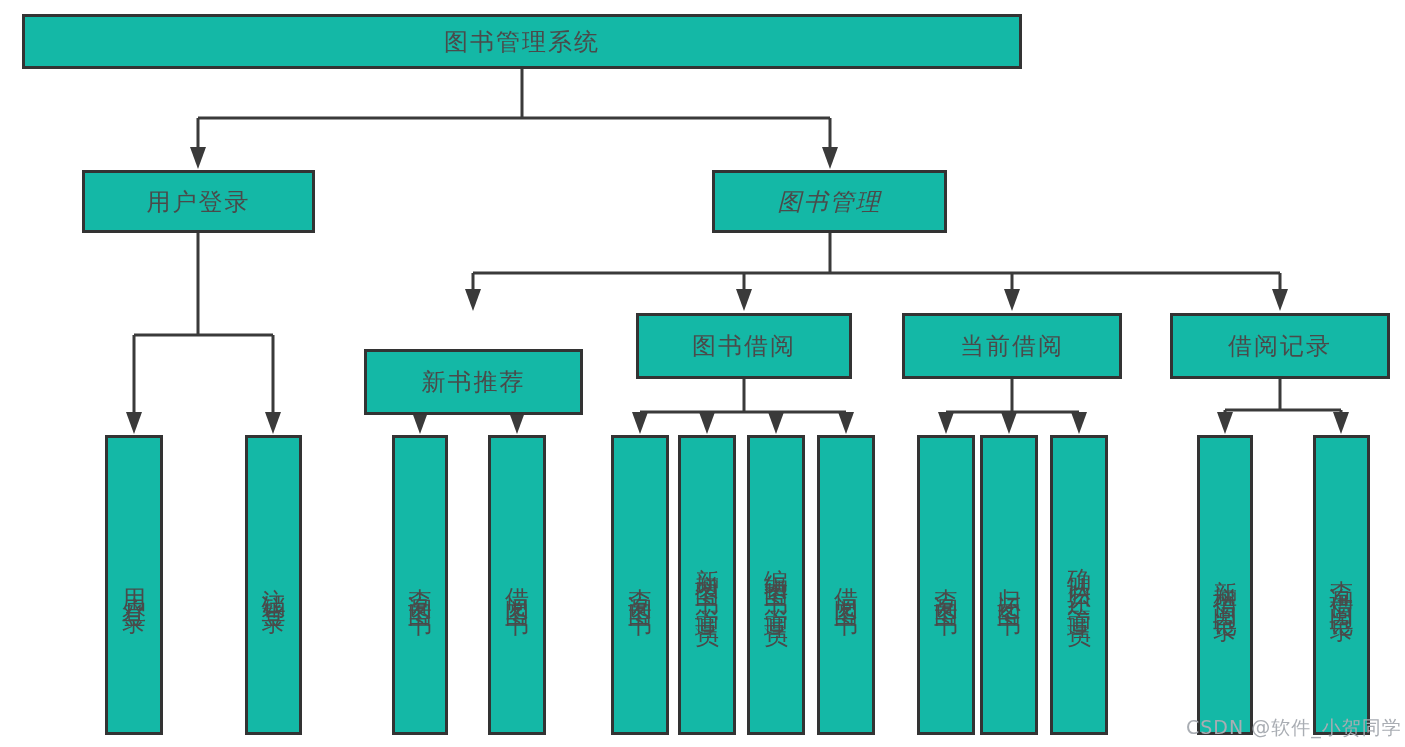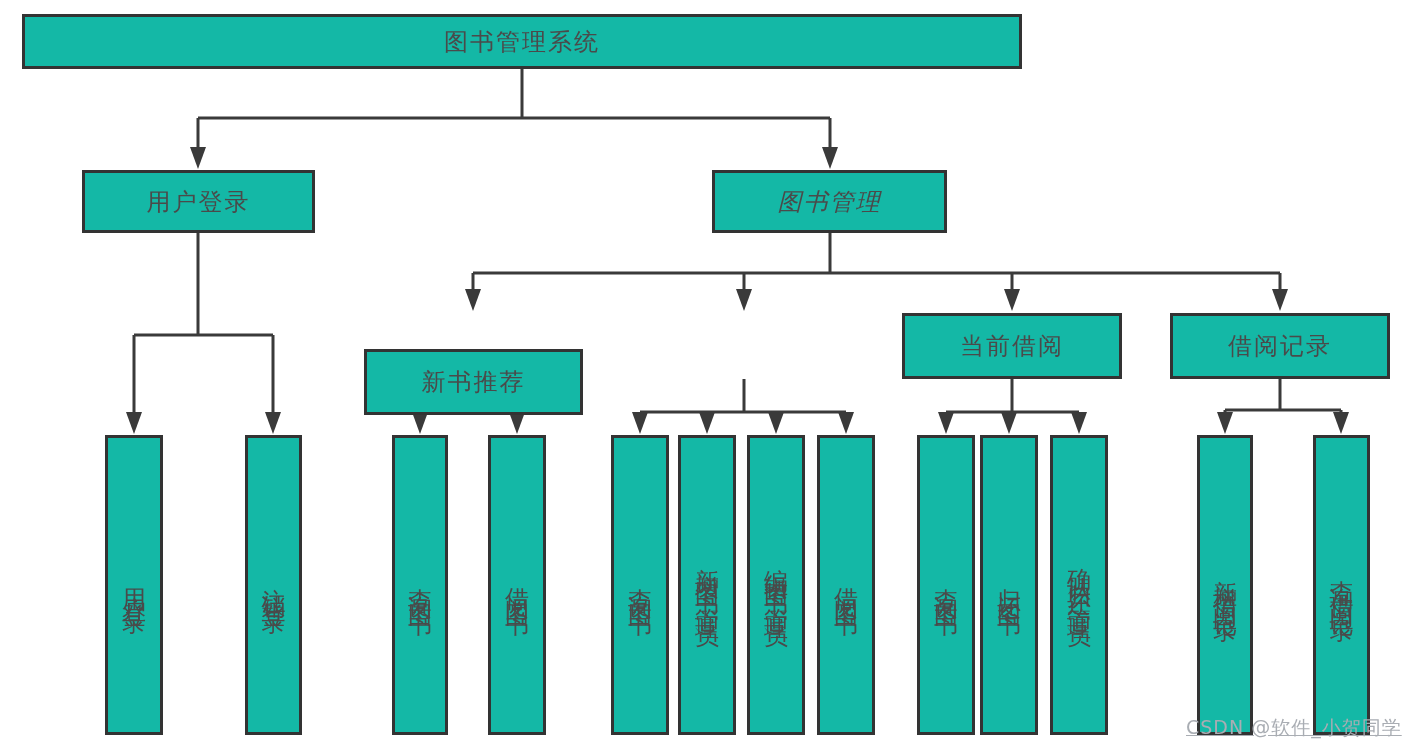--- a/index.html
+++ b/index.html
@@ -33,21 +33,20 @@
   }
   .watermark{
     position:absolute;
     left:1186px;
     top:715px;
     font-size:19px;
     color:#a9adb3;
     letter-spacing:1px;
     white-space:nowrap;
     z-index:5;
-    text-decoration:underline;
   }
   .line{stroke:#3a3a3a;stroke-width:3;fill:none;}
   .arrow{fill:#3a3a3a;stroke:none;}
 </style>
 </head>
 <body>
 
 <div class="stage">
 
   <svg width="1405" height="747" viewBox="0 0 1405 747" aria-hidden="true">
@@ -93,20 +92,23 @@
   <div class="node" style="left:82px;top:170px;width:233px;height:63px;">
     <span>用户登录</span>
   </div>
   <div class="node" style="left:712px;top:170px;width:235px;height:63px;font-style:italic;">
     <span>图书管理</span>
   </div>
 
   <div class="node" style="left:364px;top:313px;width:219px;height:66px;margin-top:36px;">
     <span>新书推荐</span>
   </div>
+  <div class="node" style="left:636px;top:313px;width:216px;height:66px;">
+    <span>图书借阅</span>
+  </div>
   <div class="node" style="left:902px;top:313px;width:220px;height:66px;">
     <span>当前借阅</span>
   </div>
   <div class="node" style="left:1170px;top:313px;width:220px;height:66px;">
     <span>借阅记录</span>
   </div>
 
   <div class="node vnode" style="left:105px;top:435px;width:58px;height:300px;">
     <span class="vtext">用户登录</span>
   </div>

